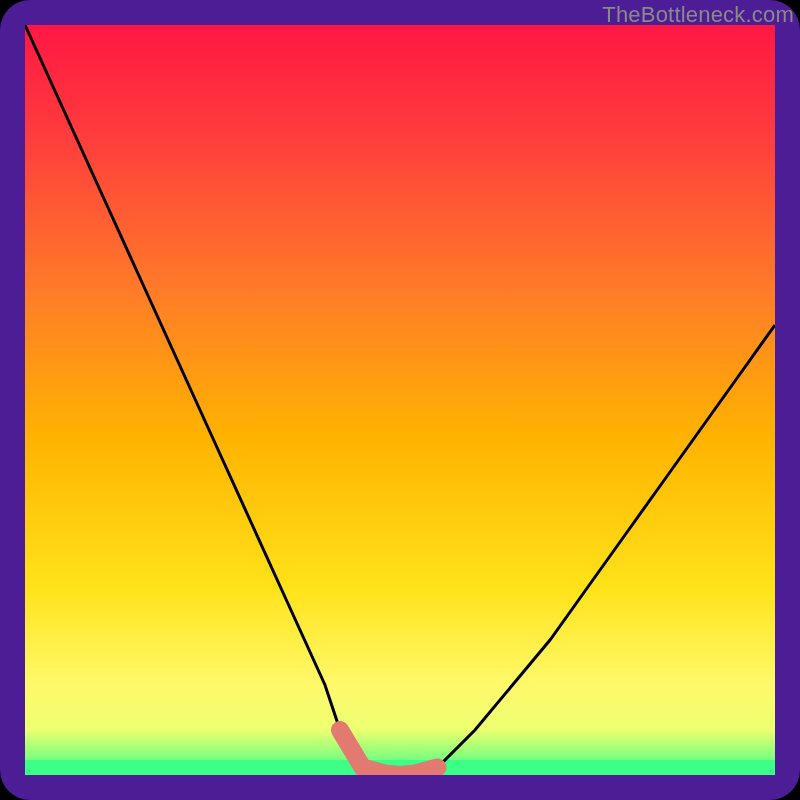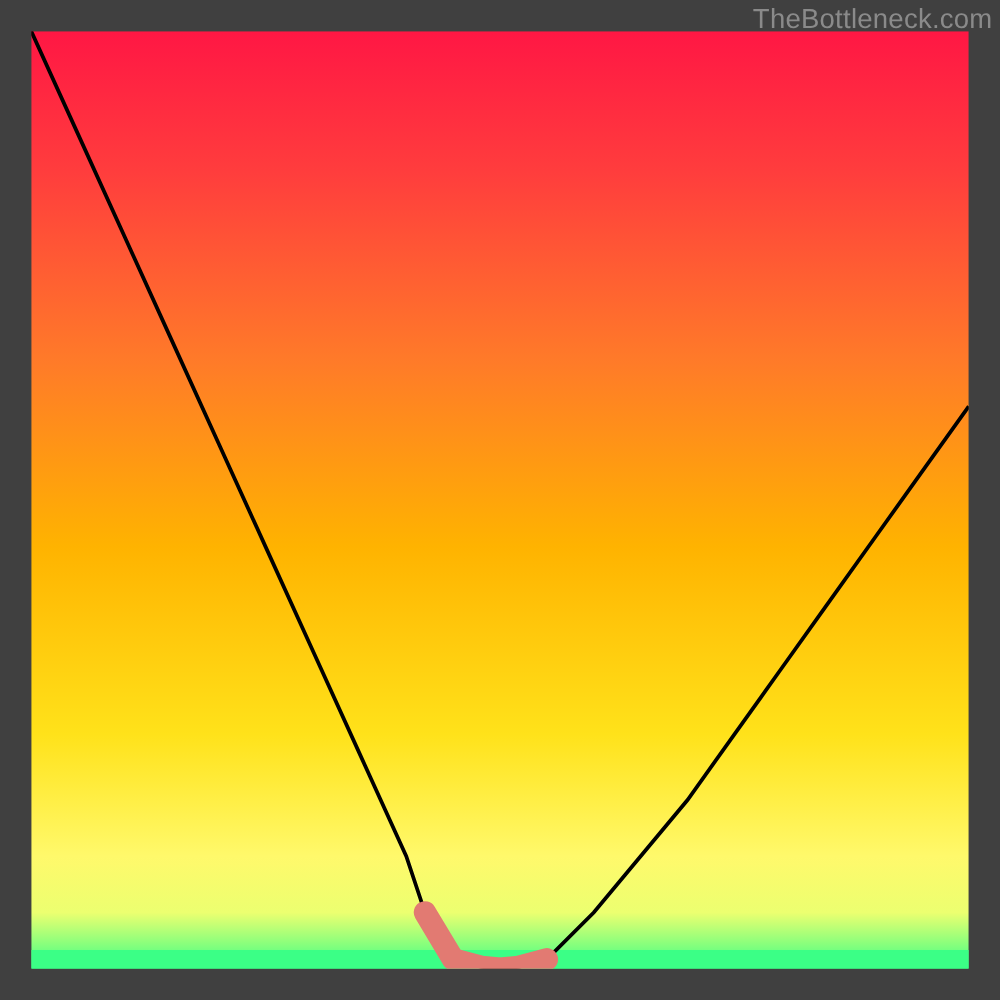--- a/index.html
+++ b/index.html
@@ -7,21 +7,22 @@
     padding: 0;
     width: 800px;
     height: 800px;
     background: #000;
     overflow: hidden;
   }
   .frame {
     position: relative;
     width: 800px;
     height: 800px;
-    background: #404040;
+    background: #4c1d95;
+    border-radius: 30px;
   }
   .watermark {
     position: absolute;
     top: 2px;
     right: 6px;
     font-family: Arial, Helvetica, sans-serif;
     font-size: 22px;
     font-weight: 500;
     color: #8a8a8a;
     letter-spacing: 0.2px;

